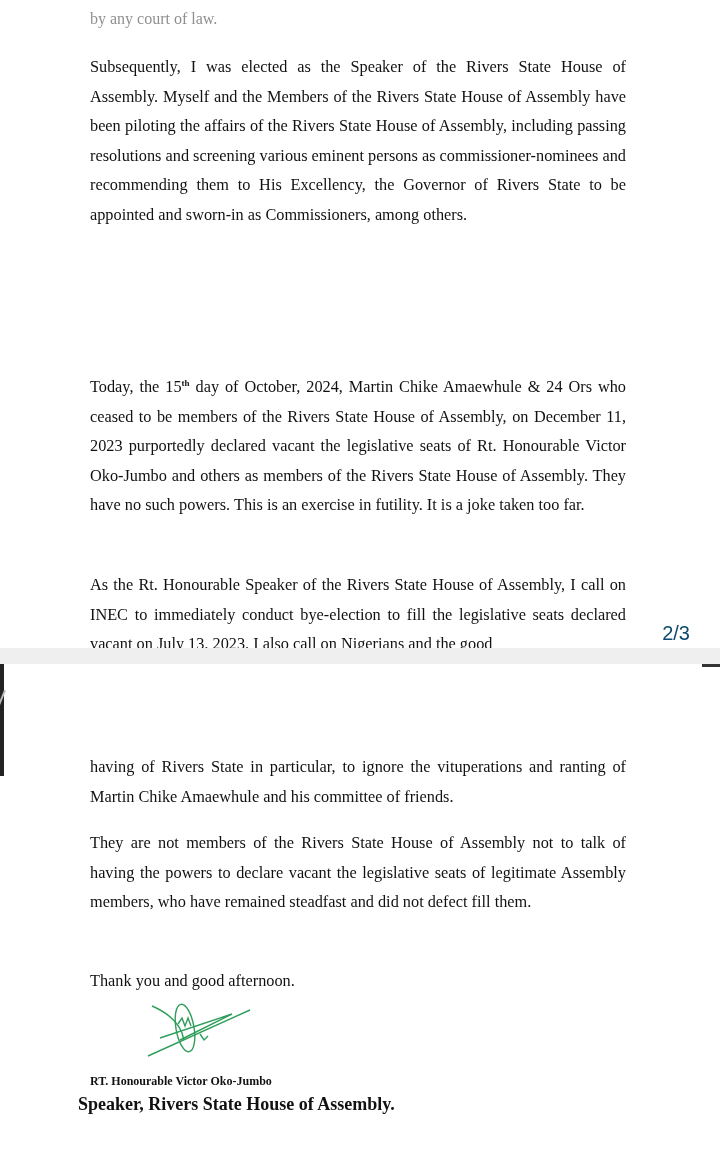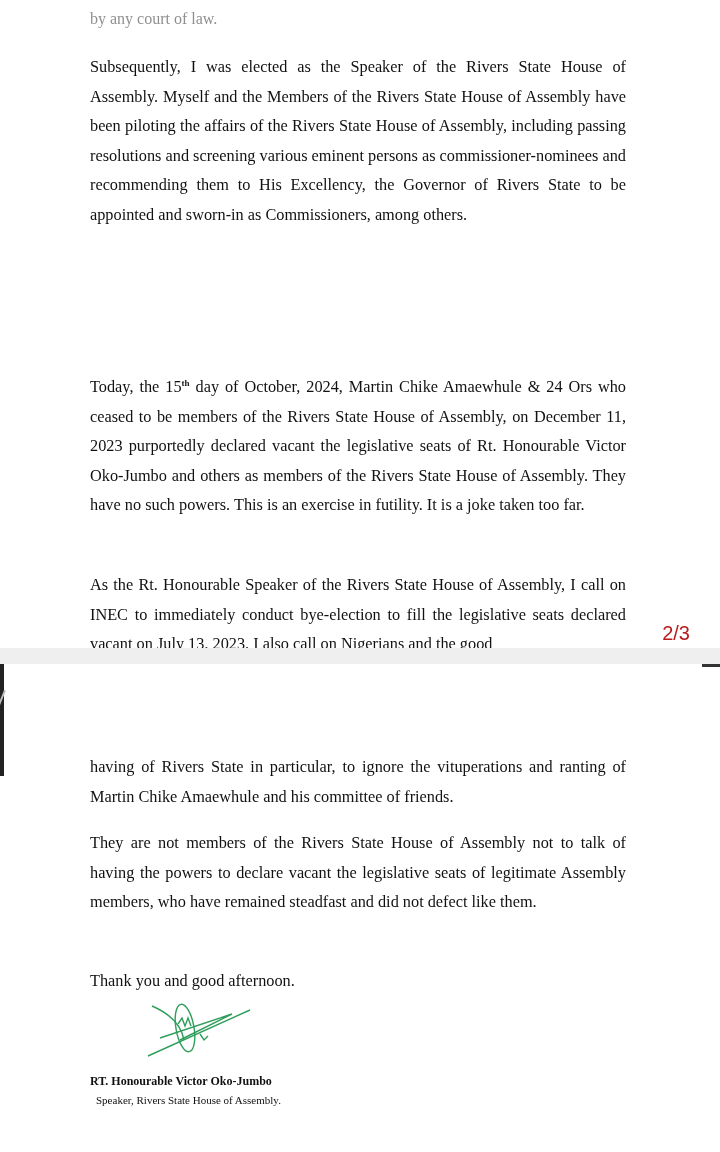--- a/index.html
+++ b/index.html
@@ -3,25 +3,25 @@
 <meta charset="utf-8">
 <style>
   html,body{margin:0;padding:0;}
   body{width:720px;height:1152px;overflow:hidden;background:#fff;position:relative;font-family:"Liberation Serif","DejaVu Serif",serif;color:#111;}
   .page{position:absolute;left:0;width:720px;background:#fff;}
   .page1{top:0;height:648px;margin-top:24px;}
   .page2{top:664px;height:488px;}
   .divider{position:absolute;left:0;top:648px;width:720px;height:16px;background:#efefef;}
   .para{position:absolute;left:90px;width:536px;font-size:16.3px;line-height:29.5px;text-align:justify;margin:0;}
   .cut{position:absolute;left:90px;top:-14px;font-size:16px;color:#444;opacity:.6;}
-  .counter{position:absolute;right:30px;top:622px;font-family:"Liberation Sans","DejaVu Sans",sans-serif;font-size:20px;color:#b91c1c;}
+  .counter{position:absolute;right:30px;top:622px;font-family:"Liberation Sans","DejaVu Sans",sans-serif;font-size:20px;color:#0c4a6e;}
   sup{font-size:9px;line-height:0;font-weight:bold;}
   .sig{position:absolute;left:140px;top:1000px;width:120px;height:60px;}
   .name{position:absolute;left:90px;top:1074px;font-size:12px;font-weight:bold;}
-  .title{position:absolute;left:96px;top:1094px;font-size:11px;}
+  .title{position:absolute;left:78px;top:1094px;font-size:18px;font-weight:bold;}
   .scanmark{position:absolute;left:0;top:664px;width:4px;height:112px;background:#222;}
   .slash{position:absolute;left:4px;top:690px;width:2px;height:92px;background:#bbb;transform:rotate(22deg);transform-origin:top left;}
   .topline{position:absolute;right:0;top:664px;width:18px;height:3px;background:#333;}
 </style>
 </head>
 <body>
 
 <div class="page page1">
   <div class="cut">by any court of law.</div>
   <p class="para" style="top:28px">Subsequently, I was elected as the Speaker of the Rivers State House of Assembly.  Myself and the Members of the Rivers State House of Assembly have been piloting the affairs of the Rivers State House of Assembly, including passing resolutions and screening various eminent persons as commissioner-nominees and recommending them to  His Excellency, the Governor of Rivers State to be appointed and sworn-in as Commissioners, among others.</p>
@@ -31,21 +31,21 @@
 
 <div class="counter">2/3</div>
 <div class="divider"></div>
 
 <div class="page page2"></div>
 <div class="scanmark"></div>
 <div class="slash"></div>
 <div class="topline"></div>
 
 <p class="para" style="top:752px">having of Rivers State in particular, to ignore the vituperations and ranting of Martin Chike Amaewhule and his committee of friends.</p>
-<p class="para" style="top:828px">They are not members of the Rivers State House of Assembly not to talk of having the powers to declare vacant the legislative seats of legitimate Assembly members, who have remained steadfast and did not defect like them.</p>
+<p class="para" style="top:828px">They are not members of the Rivers State House of Assembly not to talk of having the powers to declare vacant the legislative seats of legitimate Assembly members, who have remained steadfast and did not defect fill them.</p>
 <p class="para" style="top:966px">Thank you and good afternoon.</p>
 
 <svg class="sig" viewBox="0 0 120 60">
   <g fill="none" stroke="#2e9e5a" stroke-width="1.4">
     <path d="M8 56 L110 10"></path>
     <path d="M20 38 L92 14 L40 40"></path>
     <ellipse cx="45" cy="28" rx="9" ry="24" transform="rotate(-10 45 28)"></ellipse>
     <path d="M12 6 Q40 18 44 40"></path>
     <path d="M38 24 l4 -6 l3 8 l3 -8 l3 8"></path>
     <path d="M60 34 l4 6 l4 -4"></path>

